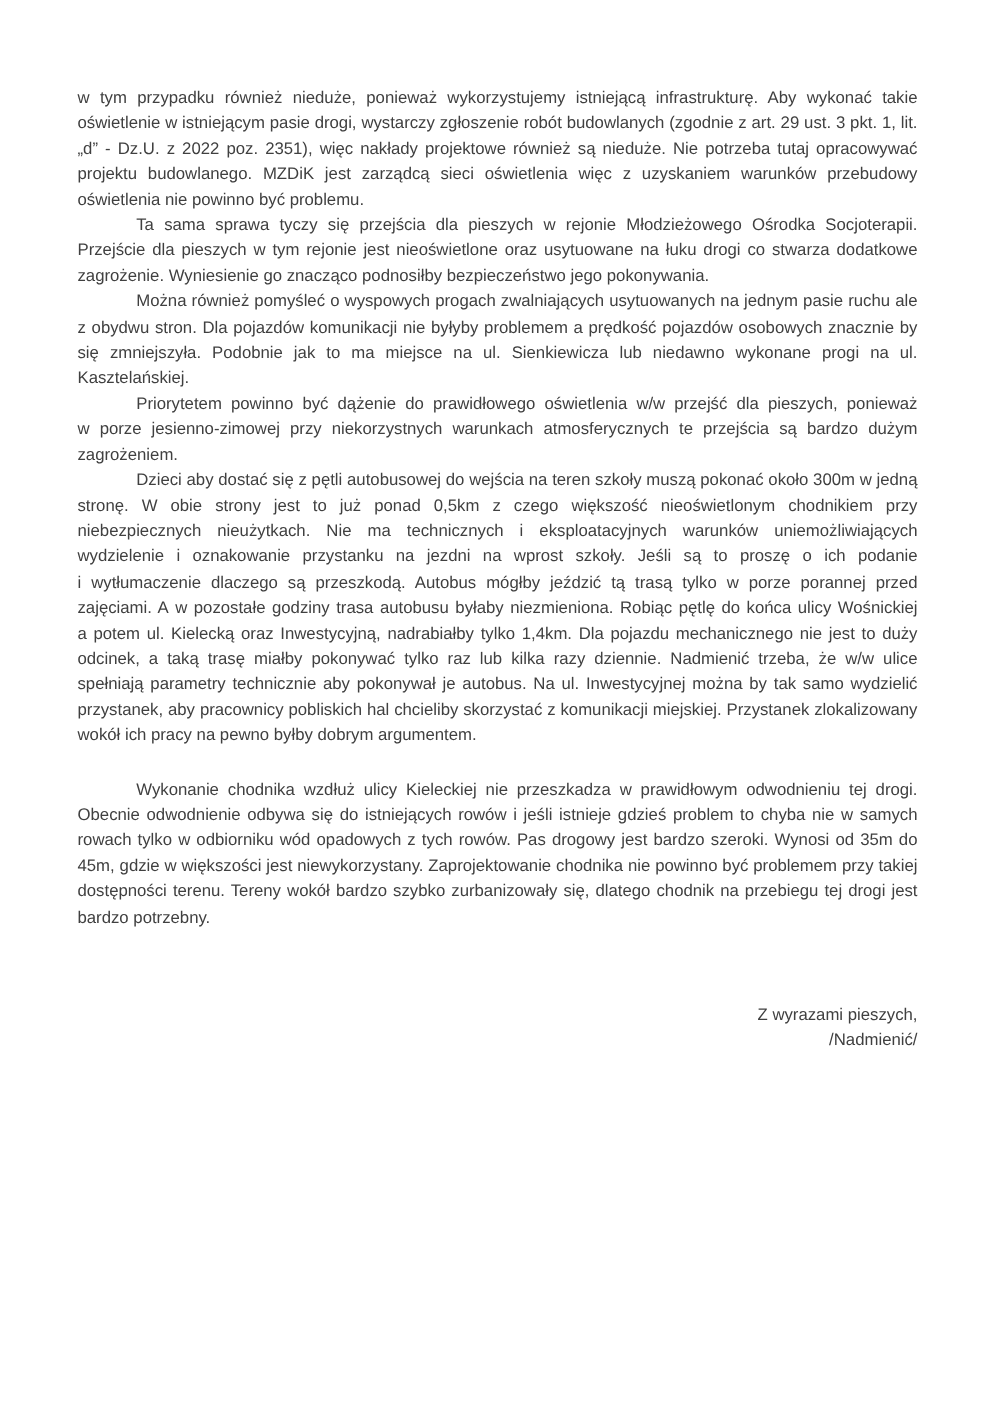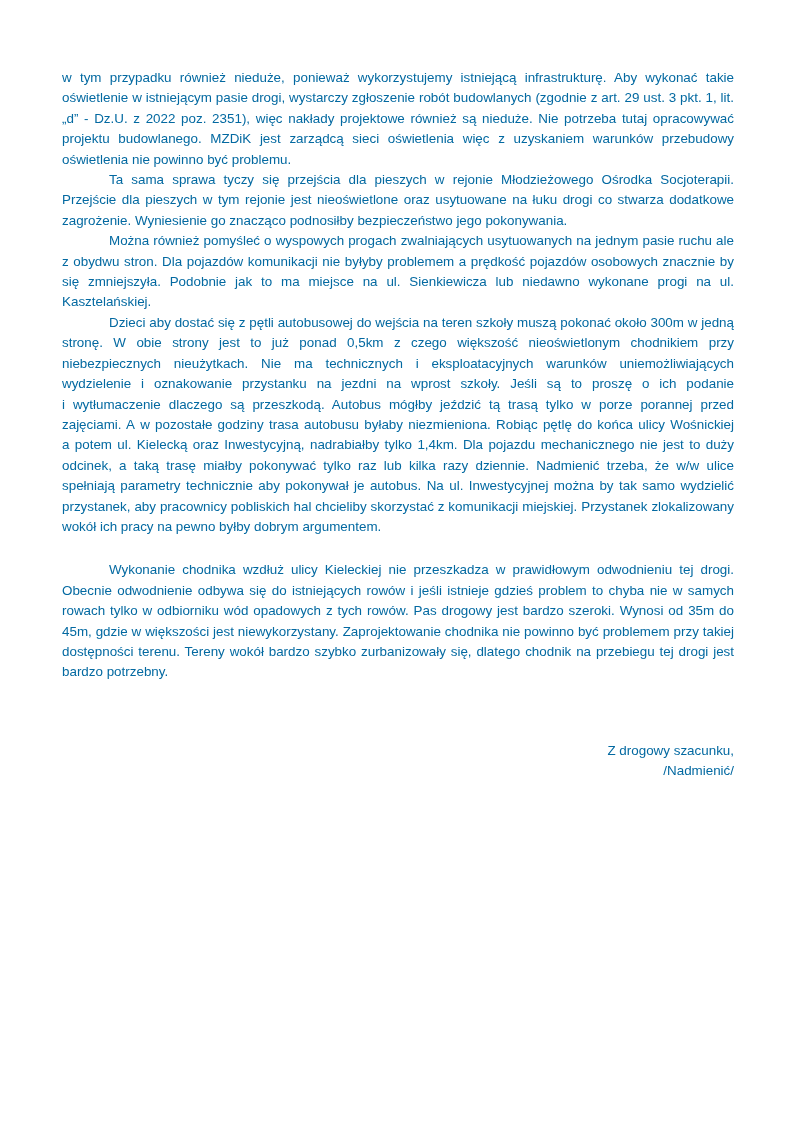--- a/index.html
+++ b/index.html
@@ -12,21 +12,21 @@
     position: relative;
     width: 794px;
     height: 1123px;
     margin: 0 auto;
     background: #ffffff;
     box-sizing: border-box;
     padding: 68px 60px 0 62px;
     font-family: "Liberation Sans", sans-serif;
     font-size: 13.4px;
     line-height: 20.4px;
-    color: #0369a1;
+    color: #404040;
     overflow: hidden;
   }
   .body-par {
     margin: 0;
     text-align: justify;
     text-justify: inter-word;
     text-indent: 47px;
   }
   .body-par.no-indent {
     text-indent: 0;
@@ -46,23 +46,24 @@
 <body>
 
 <div class="page">
 
   <p class="body-par no-indent">w&nbsp;tym przypadku również nieduże, ponieważ wykorzystujemy istniejącą infrastrukturę. Aby wykonać takie oświetlenie w&nbsp;istniejącym pasie drogi, wystarczy zgłoszenie robót budowlanych (zgodnie z&nbsp;art. 29 ust. 3 pkt. 1, lit. „d” - Dz.U. z&nbsp;2022 poz. 2351), więc nakłady projektowe również są nieduże. Nie potrzeba tutaj opracowywać projektu budowlanego. MZDiK jest zarządcą sieci oświetlenia więc z&nbsp;uzyskaniem warunków przebudowy oświetlenia nie powinno być problemu.</p>
 
   <p class="body-par">Ta sama sprawa tyczy się przejścia dla pieszych w&nbsp;rejonie Młodzieżowego Ośrodka Socjoterapii. Przejście dla pieszych w&nbsp;tym rejonie jest nieoświetlone oraz usytuowane na łuku drogi co stwarza dodatkowe zagrożenie. Wyniesienie go znacząco podnosiłby bezpieczeństwo jego pokonywania.</p>
 
   <p class="body-par">Można również pomyśleć o&nbsp;wyspowych progach zwalniających usytuowanych na jednym pasie ruchu ale z&nbsp;obydwu stron. Dla pojazdów komunikacji nie byłyby problemem a&nbsp;prędkość pojazdów osobowych znacznie by się zmniejszyła. Podobnie jak to ma miejsce na ul. Sienkiewicza lub niedawno wykonane progi na ul. Kasztelańskiej.</p>
 
+  <p class="body-par">Priorytetem powinno być dążenie do prawidłowego oświetlenia w/w przejść dla pieszych, ponieważ w&nbsp;porze jesienno-zimowej przy niekorzystnych warunkach atmosferycznych te przejścia są bardzo dużym zagrożeniem.</p>
 
   <p class="body-par">Dzieci aby dostać się z&nbsp;pętli autobusowej do wejścia na teren szkoły muszą pokonać około 300m w&nbsp;jedną stronę. W&nbsp;obie strony jest to już ponad 0,5km z&nbsp;czego większość nieoświetlonym chodnikiem przy niebezpiecznych nieużytkach. Nie ma technicznych i&nbsp;eksploatacyjnych warunków uniemożliwiających wydzielenie i&nbsp;oznakowanie przystanku na jezdni na wprost szkoły. Jeśli są to proszę o&nbsp;ich podanie i&nbsp;wytłumaczenie dlaczego są przeszkodą. Autobus mógłby jeździć tą trasą tylko w&nbsp;porze porannej przed zajęciami. A&nbsp;w&nbsp;pozostałe godziny trasa autobusu byłaby niezmieniona. Robiąc pętlę do końca ulicy Wośnickiej a&nbsp;potem ul. Kielecką oraz Inwestycyjną, nadrabiałby tylko 1,4km. Dla pojazdu mechanicznego nie jest to duży odcinek, a&nbsp;taką trasę miałby pokonywać tylko raz lub kilka razy dziennie. Nadmienić trzeba, że w/w ulice spełniają parametry technicznie aby pokonywał je autobus. Na ul. Inwestycyjnej można by tak samo wydzielić przystanek, aby pracownicy pobliskich hal chcieliby skorzystać z&nbsp;komunikacji miejskiej. Przystanek zlokalizowany wokół ich pracy na pewno byłby dobrym argumentem.</p>
 
   <p class="body-par spacer-before">Wykonanie chodnika wzdłuż ulicy Kieleckiej nie przeszkadza w&nbsp;prawidłowym odwodnieniu tej drogi. Obecnie odwodnienie odbywa się do istniejących rowów i&nbsp;jeśli istnieje gdzieś problem to chyba nie w&nbsp;samych rowach tylko w&nbsp;odbiorniku wód opadowych z&nbsp;tych rowów. Pas drogowy jest bardzo szeroki. Wynosi od 35m do 45m, gdzie w&nbsp;większości jest niewykorzystany. Zaprojektowanie chodnika nie powinno być problemem przy takiej dostępności terenu. Tereny wokół bardzo szybko zurbanizowały się, dlatego chodnik na przebiegu tej drogi jest bardzo potrzebny.</p>
 
   <div class="closing">
-    <p>Z drogowy szacunku,</p>
+    <p>Z wyrazami pieszych,</p>
     <p>/Nadmienić/</p>
   </div>
 
 </div>
 
 </body></html>

